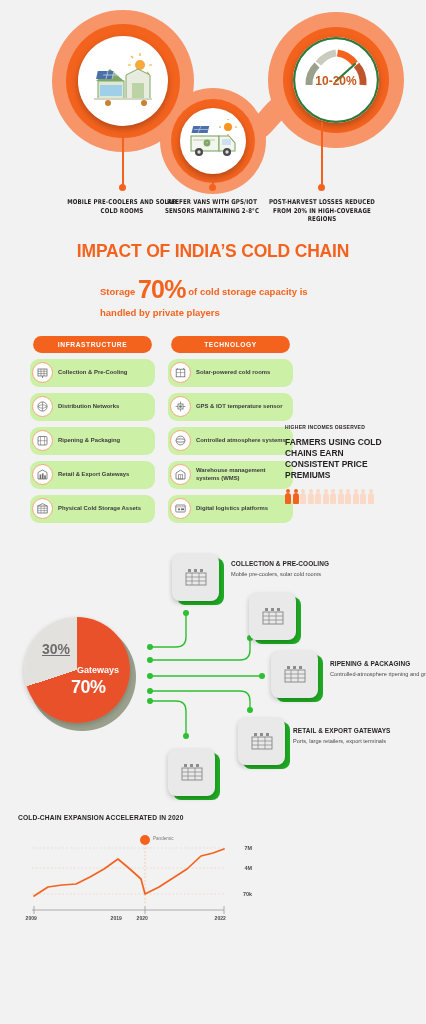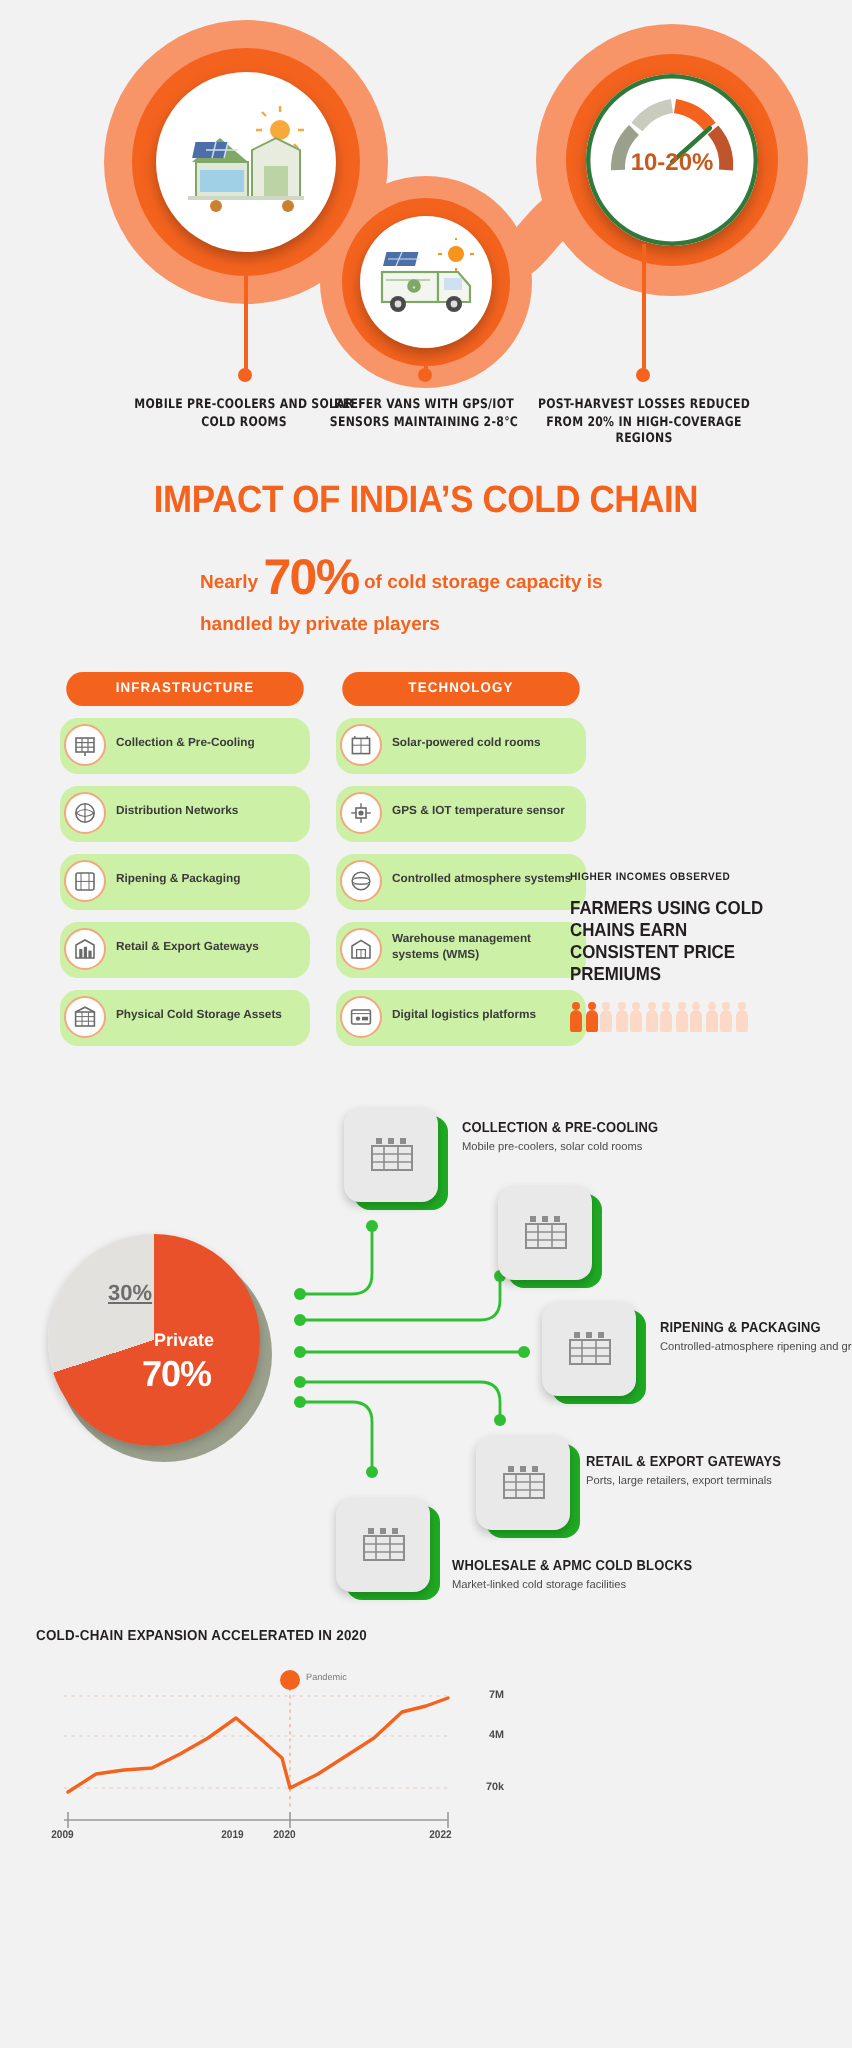--- a/index.html
+++ b/index.html
@@ -66,21 +66,21 @@
     height: 28px; margin-top: 6px; padding-left: 2px;
   }
   .chip-icon {
     flex: 0 0 auto; width: 21px; height: 21px; border-radius: 50%;
     background: #fff; border: 1px solid #f4a77c;
     display: flex; align-items: center; justify-content: center;
   }
   .chip-label { font-size: 5.9px; font-weight: 700; color: #3a3a3a; line-height: 1.28; padding-right: 3px; }
 
   
-  .note { position: absolute; left: 285px; top: 116px; width: 128px; }
+  .note { position: absolute; left: 285px; top: 104px; width: 128px; }
   .note-kicker { font-size: 5.4px; font-weight: 700; color: #231f20;
                  letter-spacing: .3px; text-transform: uppercase; transform: scaleX(.93);
                  transform-origin: left; }
   .note-head { font-size: 9.4px; font-weight: 700; color: #231f20;
                line-height: 1.18; margin-top: 6px; text-transform: uppercase;
                transform: scaleX(.9); transform-origin: left; }
   .people { display: flex; gap: 1.5px; margin-top: 9px; }
   .person { width: 6px; }
   .person .head { width: 4px; height: 4px; border-radius: 50%; margin: 0 auto; }
   .person .body { width: 6px; height: 11px; border-radius: 3px 3px 1px 1px; margin-top: .5px; }
@@ -88,21 +88,21 @@
   
   .flow { position: relative; width: 426px; height: 290px; }
   .pie-wrap { position: absolute; left: 22px; top: 92px; width: 116px; height: 116px; }
   .pie-shadow { position: absolute; left: 6px; top: 8px; width: 108px; height: 108px;
                 border-radius: 50%; background: #9aa08c; }
   .pie {
     position: absolute; left: 2px; top: 2px; width: 106px; height: 106px; border-radius: 50%;
     background: conic-gradient(#e8512a 0deg 252deg, #e3e1de 252deg 360deg);
     box-shadow: 0 2px 5px rgba(0,0,0,.2);
   }
-  .pie-pct30 { position: absolute; left: 32px; top: 26px; color: #6d6d6d; font-size: 11px; font-weight: 700; text-decoration: underline; }
+  .pie-pct30 { position: absolute; left: 20px; top: 26px; color: #6d6d6d; font-size: 14px; font-weight: 700; text-decoration: underline; }
   .pie-private { position: absolute; left: 55px; top: 50px; color: #fff; font-size: 9px; font-weight: 700; }
   .pie-pct70 { position: absolute; left: 49px; top: 62px; color: #fff; font-size: 18px; font-weight: 700; letter-spacing: -.5px; }
 
   .node { position: absolute; width: 52px; height: 52px; }
   .node .back { position: absolute; left: 5px; top: 4px; width: 47px; height: 47px;
                 background: #1faa23; border-radius: 8px; }
   .node .front { position: absolute; left: 0; top: 0; width: 47px; height: 47px;
                  background: #e9e9e9; border-radius: 8px;
                  box-shadow: 0 2px 5px rgba(0,0,0,.22);
                  display: flex; align-items: center; justify-content: center; }
@@ -221,21 +221,21 @@
 
     <div class="cap" style="left:62px; top:198px; width:120px;">MOBILE PRE-COOLERS AND SOLAR COLD ROOMS</div>
     <div class="cap" style="left:152px; top:198px; width:120px;">REEFER VANS WITH GPS/IOT SENSORS MAINTAINING 2-8°C</div>
     <div class="cap" style="left:262px; top:198px; width:120px;">POST-HARVEST LOSSES REDUCED FROM 20% IN HIGH-COVERAGE REGIONS</div>
   </div>
 
   <div class="title-wrap">
     <div class="main-title">IMPACT OF INDIA’S COLD CHAIN</div>
     <div class="sub-wrap">
       <div class="sub-line">
-        <span>Nearly</span>
+        <span>Storage</span>
         <span class="big70">70%</span>
         <span>of cold storage capacity is handled by private players</span>
       </div>
     </div>
   </div>
 
   <div class="cols">
 
     <div class="col">
       <div class="col-head">INFRASTRUCTURE</div>
@@ -418,21 +418,21 @@
       </div>
     </div>
   </div>
 
   <div class="flow">
 
     <div class="pie-wrap">
       <div class="pie-shadow"></div>
       <div class="pie"></div>
       <div class="pie-pct30">30%</div>
-      <div class="pie-private">Private</div>
+      <div class="pie-private">Gateways</div>
       <div class="pie-pct70">70%</div>
     </div>
 
     <svg width="426" height="290" style="position:absolute;left:0;top:0;">
       <g stroke="#2fbf33" stroke-width="1.4" fill="none">
         <path d="M150 124 H 176 Q 186 124 186 114 V 90"></path>
         <path d="M150 137 H 240 Q 250 137 250 127 V 115"></path>
         <path d="M150 153 H 262"></path>
         <path d="M150 168 H 240 Q 250 168 250 178 V 187"></path>
         <path d="M150 178 H 176 Q 186 178 186 188 V 213"></path>
@@ -535,24 +535,20 @@
             <line x1="2" y1="10" x2="22" y2="10" stroke="#8d8d8d" stroke-width=".8"></line>
             <line x1="2" y1="14" x2="22" y2="14" stroke="#8d8d8d" stroke-width=".8"></line>
             <line x1="8" y1="6" x2="8" y2="18" stroke="#8d8d8d" stroke-width=".8"></line>
             <line x1="15" y1="6" x2="15" y2="18" stroke="#8d8d8d" stroke-width=".8"></line>
             <rect x="4" y="2" width="3" height="3" fill="#8d8d8d"></rect>
             <rect x="10" y="2" width="3" height="3" fill="#8d8d8d"></rect>
             <rect x="16" y="2" width="3" height="3" fill="#8d8d8d"></rect>
           </svg>
       </div>
     </div>
-    <div class="node-text" style="left:226px; top:255px; width:140px;">
-      <div class="node-title">WHOLESALE &amp; APMC COLD BLOCKS</div>
-      <div class="node-desc">Market-linked cold storage facilities</div>
-    </div>
   </div>
 
   <div class="bottom">
     <div class="chart-title">COLD-CHAIN EXPANSION ACCELERATED IN 2020</div>
 
     <div class="chart-box">
       <svg width="232" height="92" viewBox="0 0 232 92">
 
         <g stroke="#e0c9bd" stroke-width=".6" stroke-dasharray="1.6 2.2">
           <line x1="14" y1="16" x2="206" y2="16"></line>

